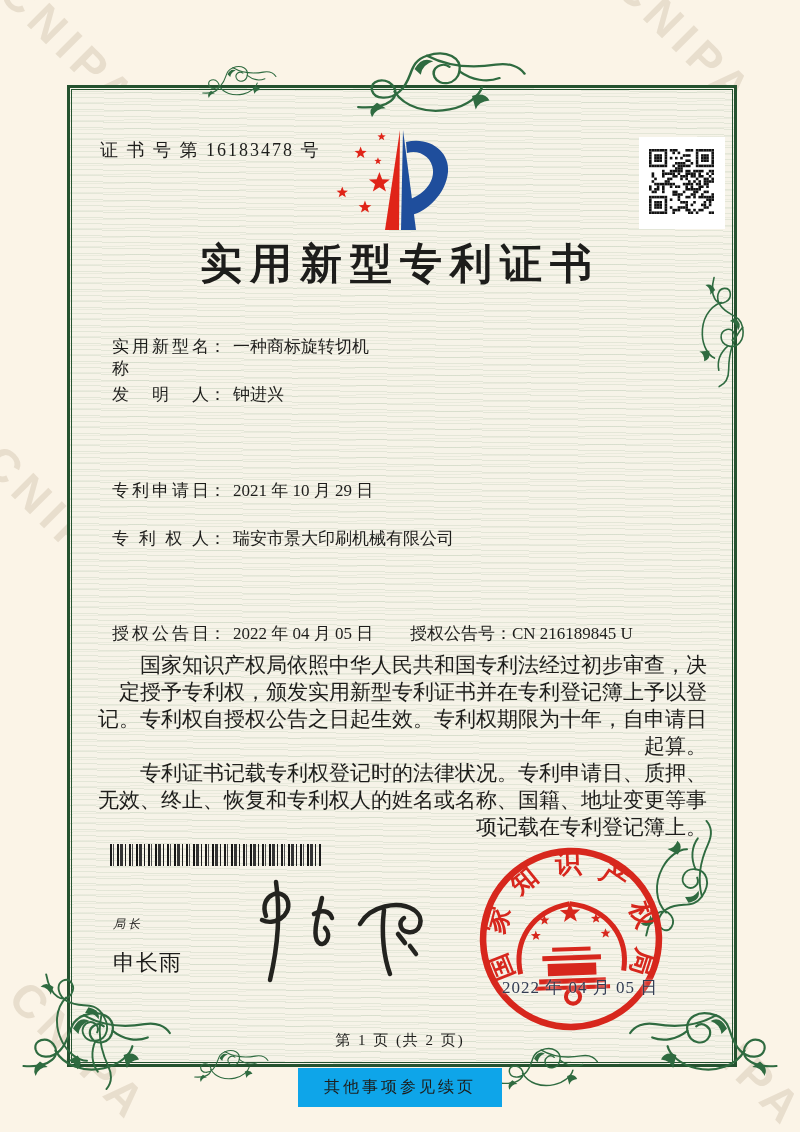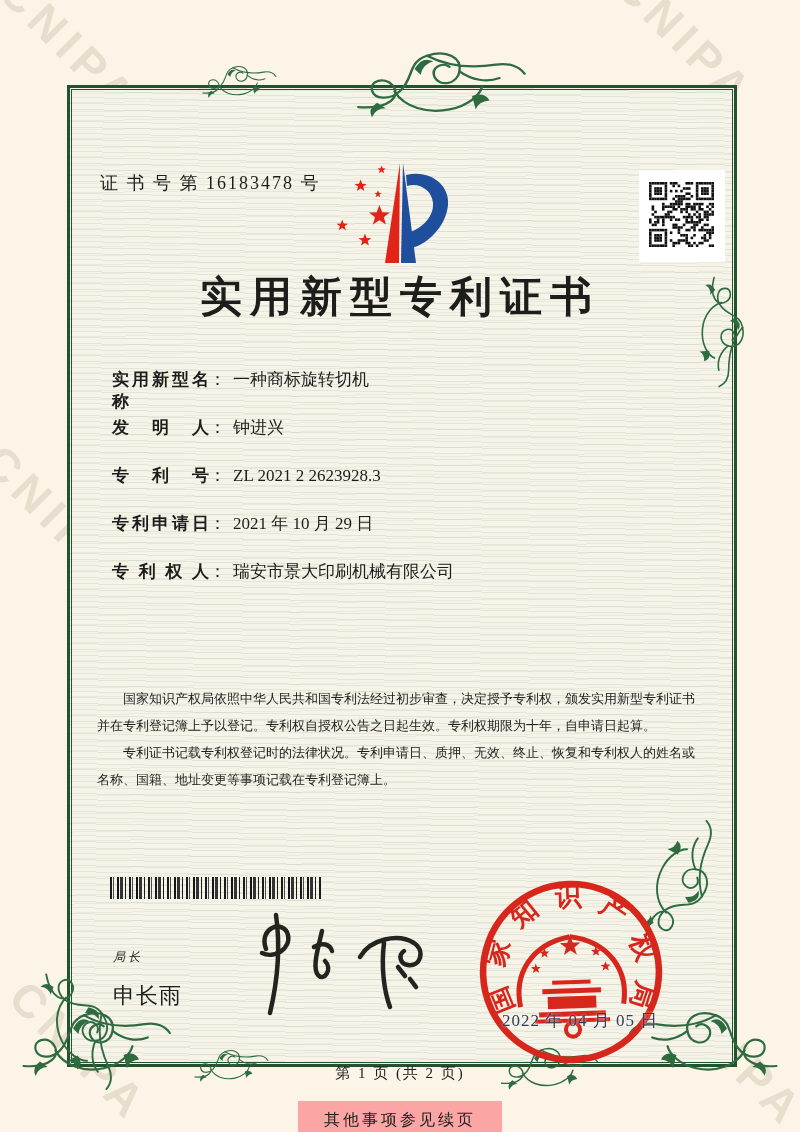--- a/index.html
+++ b/index.html
@@ -21,35 +21,35 @@
   .frame{
     position:absolute;left:67px;top:85px;right:63px;bottom:65px;
     border:3px solid #24522f;box-sizing:border-box;z-index:2;
     background:
       repeating-linear-gradient(1.2deg, rgba(110,150,110,0.14) 0 1px, rgba(0,0,0,0) 1px 6px),
       repeating-linear-gradient(-1deg, rgba(110,150,110,0.09) 0 1px, rgba(0,0,0,0) 1px 9px),
       #f6f3e8;
   }
   .frame-inner{position:absolute;inset:1px;border:1px solid #24522f;}
   .orn{position:absolute;left:0;top:0;z-index:3;pointer-events:none;}
-  .content{position:absolute;inset:0;z-index:4;margin-top:33px;}
+  .content{position:absolute;inset:0;z-index:4;}
 
   .cert-no{position:absolute;left:100px;top:138px;font-size:18px;letter-spacing:2px;}
   .logo{position:absolute;left:330px;top:118px;width:132px;height:118px;}
   .qr-box{position:absolute;left:639px;top:137px;width:86px;height:92px;background:#fff;}
   .qr-box svg{position:absolute;left:10px;top:12px;}
   .title{
     position:absolute;left:0;right:0;top:236px;text-align:center;
     font-size:42px;font-weight:bold;letter-spacing:8px;
   }
   .field-row{position:absolute;left:112px;width:600px;font-size:17px;line-height:22px;}
-  .flabel{display:inline-block;width:97px;text-align:justify;text-align-last:justify;vertical-align:top;font-weight:bold;}
+  .flabel{display:inline-block;width:97px;text-align:justify;text-align-last:justify;vertical-align:top;}
   .fvalue{margin-left:7px;font-family:Liberation Serif, serif;}
   .grant-col{position:absolute;left:298px;top:0;white-space:nowrap;}
-  .paras{position:absolute;left:97px;top:652px;width:610px;font-size:13px;line-height:27px;}
+  .paras{position:absolute;left:97px;top:652px;width:610px;font-size:21px;line-height:27px;text-align:right;}
   .paras p{margin:0;text-indent:2em;}
   .barcode{
     position:absolute;left:110px;top:844px;width:212px;height:22px;
     background:repeating-linear-gradient(90deg,
       #1b1b1b 0 2px, rgba(0,0,0,0) 2px 3px,
       #4a4a4a 3px 4px, rgba(0,0,0,0) 4px 7px,
       #141414 7px 9px, rgba(0,0,0,0) 9px 10px,
       #333 10px 13px, rgba(0,0,0,0) 13px 15px,
       #1b1b1b 15px 16px, rgba(0,0,0,0) 16px 19px);
   }
@@ -57,21 +57,21 @@
   .signer-name{position:absolute;left:113px;top:948px;font-size:22px;font-family:"Liberation Sans", sans-serif;letter-spacing:1px;}
   .signature{position:absolute;left:218px;top:876px;width:230px;height:110px;}
   .seal{position:absolute;left:475px;top:843px;width:192px;height:192px;transform:rotate(-2deg);}
   .seal-date{
     position:absolute;left:502px;top:976px;font-size:17px;letter-spacing:1px;
     color:#323c52;text-shadow:0 0 3px rgba(255,255,255,0.8);white-space:nowrap;
   }
   .page-note{position:absolute;left:0;right:0;top:1031px;text-align:center;font-size:15px;letter-spacing:2px;}
   .cont-box{
     position:absolute;left:50%;top:1068px;transform:translateX(-50%);
-    background:#fca5a5;padding:9px 26px;font-size:16px;letter-spacing:3px;white-space:nowrap;
+    background:#0ea5e9;padding:9px 26px;font-size:16px;letter-spacing:3px;white-space:nowrap;
   }
 </style>
 </head>
 <body>
 
 <div class="page">
 
   <div class="wm" style="left:-18px;top:18px;">CNIPA</div>
   <div class="wm" style="left:598px;top:12px;">CNIPA</div>
   <div class="wm" style="left:196px;top:136px;">CNIPA</div>
@@ -422,28 +422,31 @@
     </div>
 
     <div class="title">实用新型专利证书</div>
 
     <div class="field-row" style="top:336px">
       <span class="flabel">实用新型名称</span><span>：</span><span class="fvalue">一种商标旋转切机</span>
     </div>
     <div class="field-row" style="top:384px">
       <span class="flabel">发明人</span><span>：</span><span class="fvalue">钟进兴</span>
     </div>
-    <div class="field-row" style="top:432px">
-      <span class="flabel">专利号</span><span>：</span><span class="fvalue">ZL 2021 2 2623928.3</span>
-    </div>
     <div class="field-row" style="top:480px">
       <span class="flabel">专利申请日</span><span>：</span><span class="fvalue">2021 年 10 月 29 日</span>
     </div>
     <div class="field-row" style="top:528px">
       <span class="flabel">专利权人</span><span>：</span><span class="fvalue">瑞安市景大印刷机械有限公司</span>
+    </div>
+    <div class="field-row" style="top:623px">
+      <span class="flabel">授权公告日</span><span>：</span><span class="fvalue">2022 年 04 月 05 日</span>
+      <span class="grant-col">
+        <span>授权公告号</span><span>：</span><span>CN 216189845 U</span>
+      </span>
     </div>
 
     <div class="paras">
       <p>国家知识产权局依照中华人民共和国专利法经过初步审查，决定授予专利权，颁发实用新型专利证书并在专利登记簿上予以登记。专利权自授权公告之日起生效。专利权期限为十年，自申请日起算。</p>
       <p>专利证书记载专利权登记时的法律状况。专利申请日、质押、无效、终止、恢复和专利权人的姓名或名称、国籍、地址变更等事项记载在专利登记簿上。</p>
     </div>
 
     <div class="barcode"></div>
 
     <div class="signer-title">局长</div>

